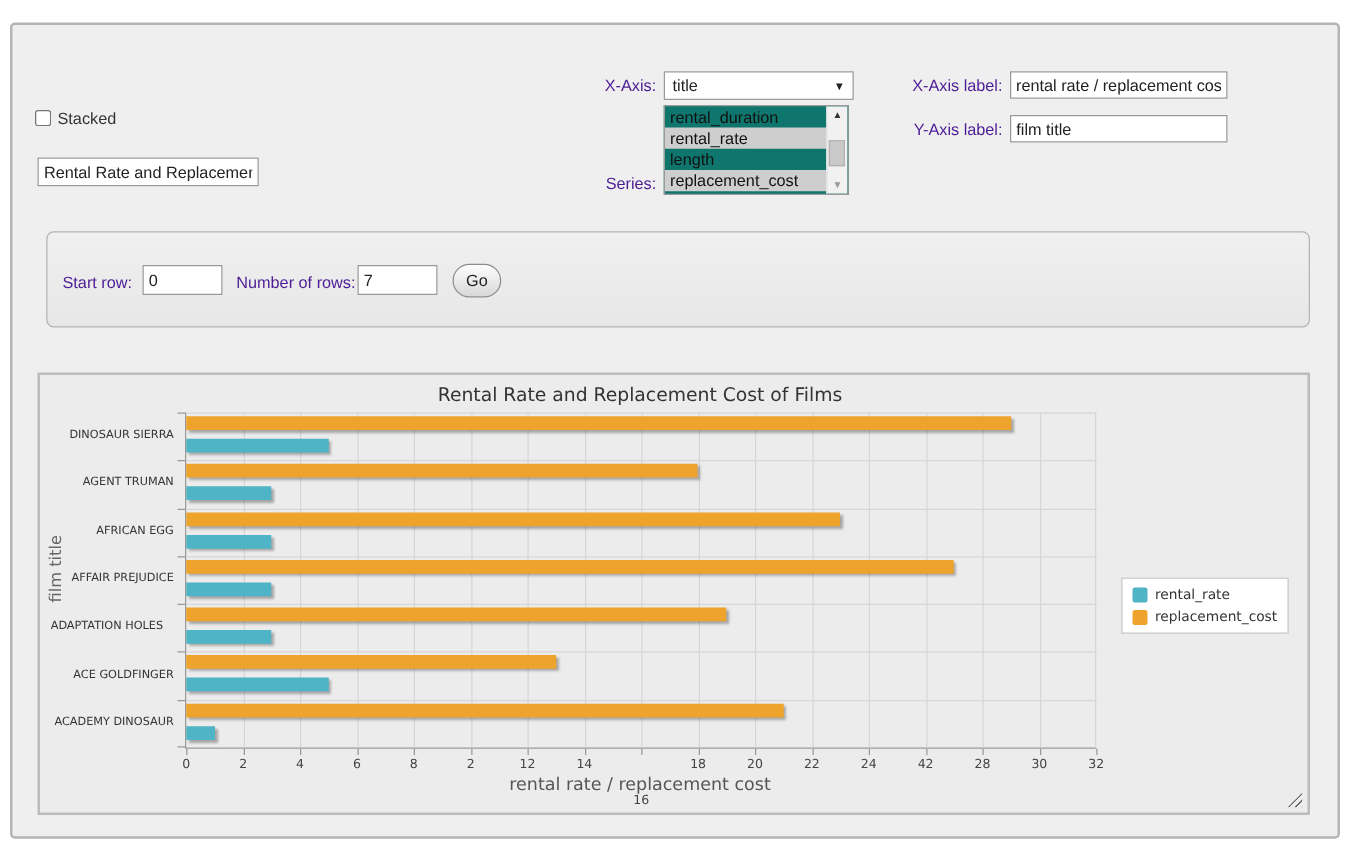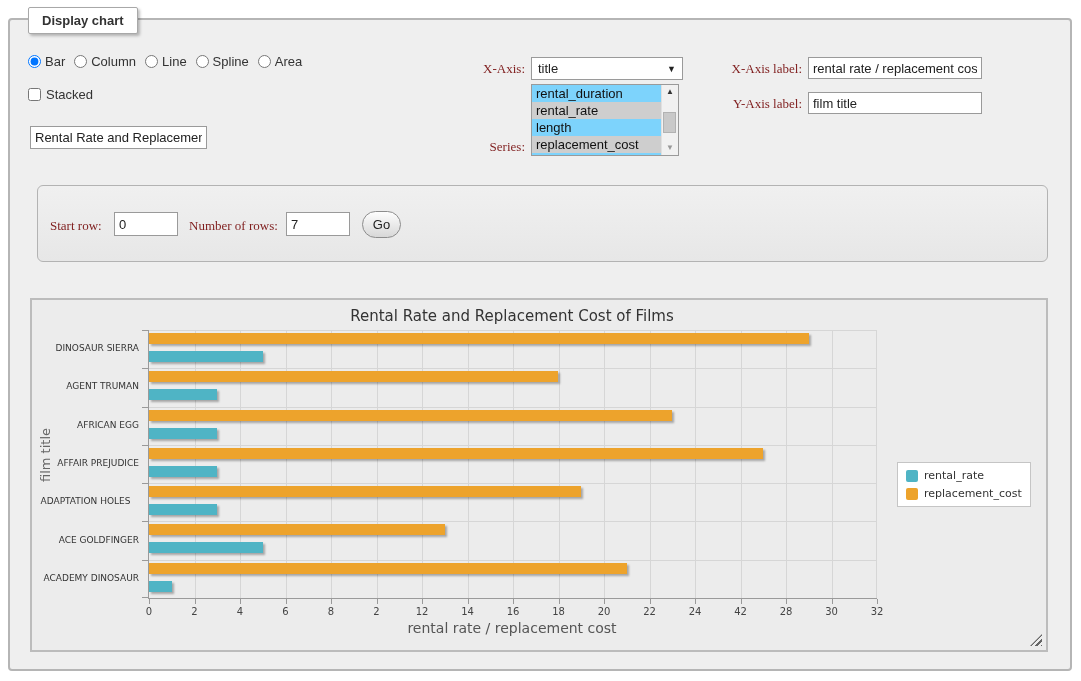--- a/index.html
+++ b/index.html
@@ -1,19 +1,19 @@
 <!DOCTYPE html>
 <html><head>
 <meta charset="utf-8">
 <style>
   html,body{margin:0;padding:0;background:#fff;}
   #page{position:relative;width:1081px;height:681px;background:#fff;overflow:hidden;
         font-family:"Liberation Sans",sans-serif;}
   .abs{position:absolute;}
-  .lbl{font-size:13px;color:#7f1d1d;white-space:nowrap;font-family:Liberation Serif, serif;}
+  .lbl{font-size:13px;color:#4c1d95;white-space:nowrap;}
   .rlbl{text-align:right;}
   .txt{position:absolute;border:1px solid #9a9a9a;background:#fff;color:#222;
        font:13px "Liberation Sans",sans-serif;padding:2px 4px;box-sizing:border-box;}
   
   #fieldset{left:8px;top:18px;width:1064px;height:653px;background:#efefef;
             border:2px solid #b5b5b5;border-radius:4px;box-sizing:border-box;}
   #legend-box{left:28px;top:7px;background:#fff;border:1px solid #a8a8a8;border-radius:2px;
               padding:5px 13px;font-size:13px;font-weight:bold;color:#333;
               box-shadow:2px 2px 3px rgba(0,0,0,0.25);z-index:3;}
   
@@ -21,21 +21,21 @@
   .radio-item{display:flex;align-items:center;gap:4px;font-size:13px;color:#333;}
   .radio-item input{margin:0;}
   #stacked-row{left:28px;top:87px;display:flex;align-items:center;gap:5px;font-size:13px;color:#333;}
   #stacked-row input{margin:0;}
   
   #xaxis-select{left:531px;top:57px;width:152px;height:23px;background:#fff;
                 border:1px solid #9a9a9a;box-sizing:border-box;display:flex;align-items:center;
                 padding:0 6px;font-size:13px;color:#222;cursor:default;}
   #xaxis-select .arrow{margin-left:auto;font-size:9px;color:#222;}
   
-  #series-list{left:531px;top:84px;width:148px;height:72px;background:#7dd3fc;
+  #series-list{left:531px;top:84px;width:148px;height:72px;background:#0f766e;
                border:1px solid #9a9a9a;box-sizing:border-box;overflow:hidden;}
   .list-item{height:17px;line-height:17px;font-size:13px;color:#111;padding-left:4px;
              width:126px;white-space:nowrap;}
   .list-item.selected{background:#cecece;}
   #series-scrollbar{position:absolute;right:0;top:0;width:17px;height:70px;background:#f1f1f1;
                     border-left:1px solid #e0e0e0;box-sizing:border-box;}
   .scroll-arrow{position:absolute;left:0;width:16px;height:14px;text-align:center;
                 font-size:8px;line-height:14px;}
   #scroll-up{top:0;color:#333;}
   #scroll-down{bottom:0;color:#999;}
@@ -75,44 +75,21 @@
   #resize-handle{right:4px;bottom:4px;width:12px;height:12px;
                  background:repeating-linear-gradient(135deg,#666 0 1.5px,transparent 1.5px 4px);
                  clip-path:polygon(100% 0,100% 100%,0 100%);cursor:se-resize;}
 </style>
 </head>
 <body>
 
 <div id="page">
 
   <div id="fieldset" class="abs"></div>
-  <div id="legend-box" class="abs">Display chart</div>
-
-  <div id="radio-row" class="abs">
-    <label class="radio-item">
-      <input type="radio" name="charttype" checked="" style="">
-      <span>Bar</span>
-    </label>
-    <label class="radio-item">
-      <input type="radio" name="charttype" style="">
-      <span>Column</span>
-    </label>
-    <label class="radio-item">
-      <input type="radio" name="charttype" style="">
-      <span>Line</span>
-    </label>
-    <label class="radio-item">
-      <input type="radio" name="charttype" style="">
-      <span>Spline</span>
-    </label>
-    <label class="radio-item">
-      <input type="radio" name="charttype" style="">
-      <span>Area</span>
-    </label>
-  </div>
+
 
   <label id="stacked-row" class="abs">
     <input type="checkbox" style="">
     <span>Stacked</span>
   </label>
 
   <input class="txt" style="left: 30px; top: 126px; width: 177px; height: 23px;" value="Rental Rate and Replacement Cost of Films">
 
   <div class="abs lbl rlbl" style="left:445px;top:61px;width:80px;">X-Axis:</div>
   <div id="xaxis-select" class="abs">
@@ -184,21 +161,21 @@
         <div class="xtick" style="left: 227.5px;"></div>
         <div class="xtick-label" style="left: 227.5px;">2</div>
         <div class="vgrid" style="left: 273px;"></div>
         <div class="xtick" style="left: 273px;"></div>
         <div class="xtick-label" style="left: 273px;">12</div>
         <div class="vgrid" style="left: 318.5px;"></div>
         <div class="xtick" style="left: 318.5px;"></div>
         <div class="xtick-label" style="left: 318.5px;">14</div>
         <div class="vgrid" style="left: 364px;"></div>
         <div class="xtick" style="left: 364px;"></div>
-        <div class="xtick-label" style="left: 364px;">16</div>
+        <div class="xtick-label" style="left: 364px; margin-top: 29px;">16</div>
         <div class="vgrid" style="left: 409.5px;"></div>
         <div class="xtick" style="left: 409.5px;"></div>
         <div class="xtick-label" style="left: 409.5px;">18</div>
         <div class="vgrid" style="left: 455px;"></div>
         <div class="xtick" style="left: 455px;"></div>
         <div class="xtick-label" style="left: 455px;">20</div>
         <div class="vgrid" style="left: 500.5px;"></div>
         <div class="xtick" style="left: 500.5px;"></div>
         <div class="xtick-label" style="left: 500.5px;">22</div>
         <div class="vgrid" style="left: 546px;"></div>

